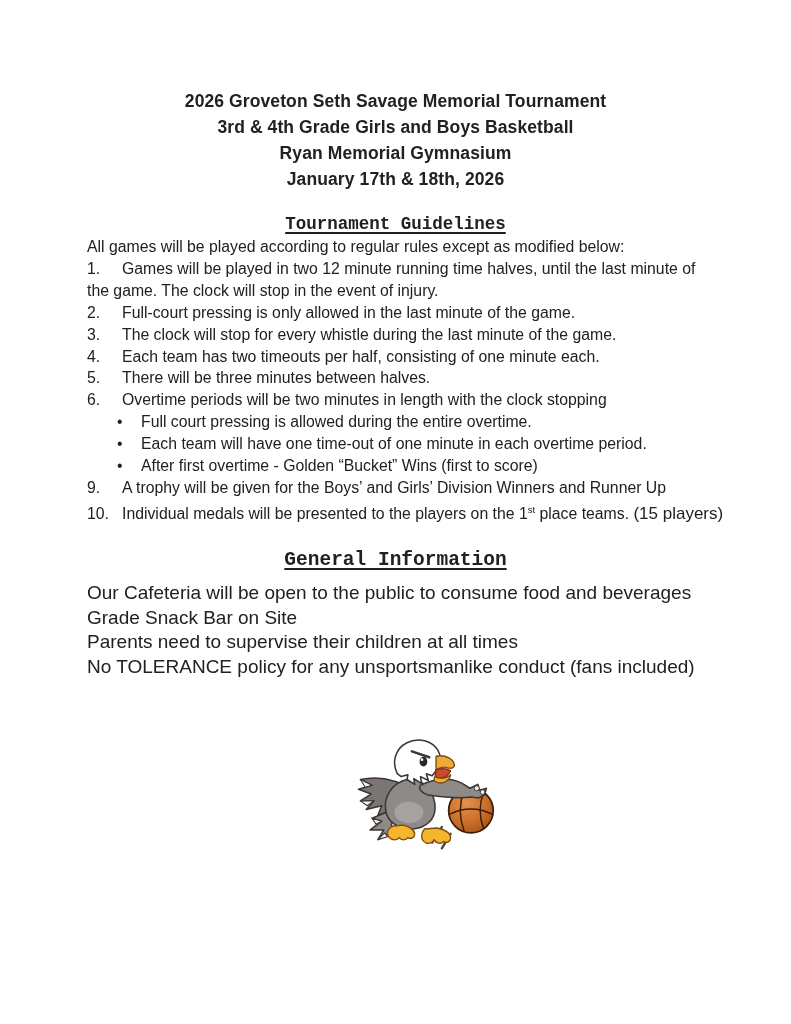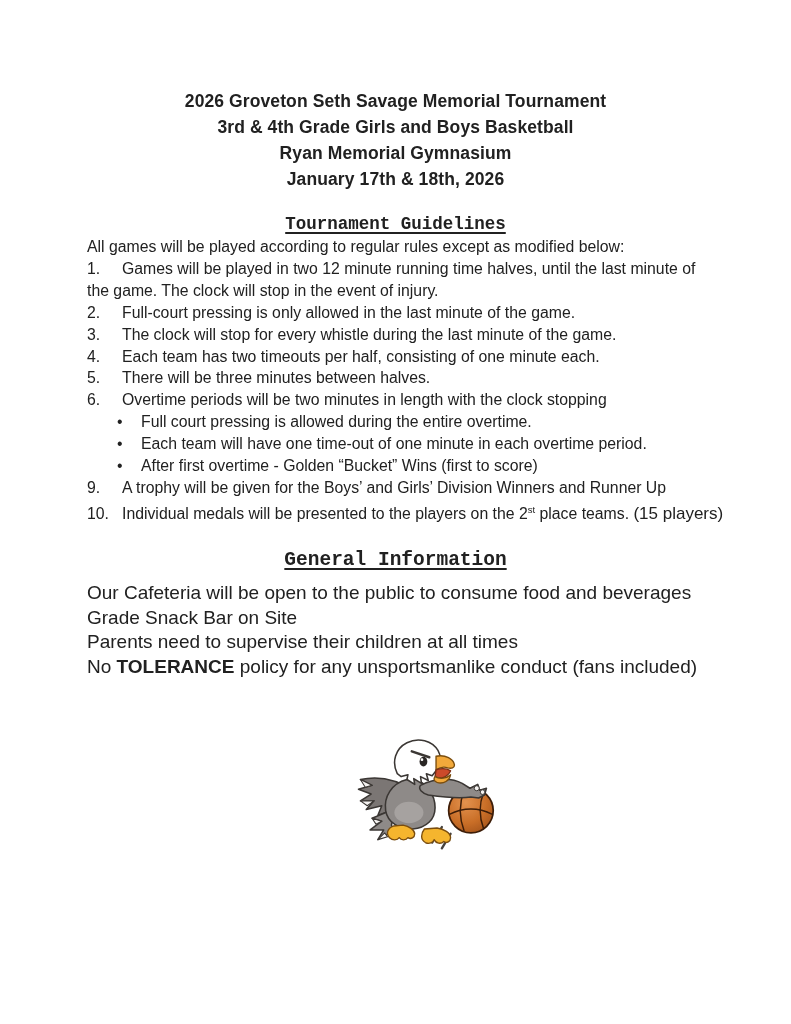--- a/index.html
+++ b/index.html
@@ -58,21 +58,21 @@
   
   .general-lines { margin-top: 8px; padding-left: 87px; padding-right: 20px; }
   .general-lines .line {
     font-size: 19px;
     line-height: 24.6px;
     white-space: nowrap;
   }
   
   .line .sup   { font-size: 9.5px; vertical-align: super; }
   .line .small { font-size: 17px; }
-  .line .bold  { font-weight: bold; }
+  .line .bold  { font-weight: normal; }
   
   .mascot-row {
     margin-top: 54px;
     display: flex;
     justify-content: center;
   }
   .mascot-row svg { transform: translateX(26px); display: block; }
 </style>
 </head>
 <body>
@@ -94,21 +94,21 @@
       <div class="line continuation"><span>the game. The clock will stop in the event of injury.</span></div>
       <div class="line numbered"><span class="marker">2.</span><span>Full-court pressing is only allowed in the last minute of the game.</span></div>
       <div class="line numbered"><span class="marker">3.</span><span>The clock will stop for every whistle during the last minute of the game.</span></div>
       <div class="line numbered"><span class="marker">4.</span><span>Each team has two timeouts per half, consisting of one minute each.</span></div>
       <div class="line numbered"><span class="marker">5.</span><span>There will be three minutes between halves.</span></div>
       <div class="line numbered"><span class="marker">6.</span><span>Overtime periods will be two minutes in length with the clock stopping</span></div>
       <div class="line bullet"><span class="marker">•</span><span>Full court pressing is allowed during the entire overtime.</span></div>
       <div class="line bullet"><span class="marker">•</span><span>Each team will have one time-out of one minute in each overtime period.</span></div>
       <div class="line bullet"><span class="marker">•</span><span>After first overtime - Golden “Bucket” Wins (first to score)</span></div>
       <div class="line numbered"><span class="marker">9.</span><span>A trophy will be given for the Boys’ and Girls’ Division Winners and Runner Up</span></div>
-      <div class="line numbered"><span class="marker">10.</span><span>Individual medals will be presented to the players on the 2</span><span class="sup">st</span><span> place teams. </span><span class="small">(15 players)</span></div>
+      <div class="line numbered"><span class="marker">10.</span><span>Individual medals will be presented to the players on the 1</span><span class="sup">st</span><span> place teams. </span><span class="small">(15 players)</span></div>
     </div>
 
   <h2 class="section-heading heading-general">General Information</h2>
 
   <div class="general-lines">
       <div class="line plain"><span>Our Cafeteria will be open to the public to consume food and beverages</span></div>
       <div class="line plain"><span>Grade Snack Bar on Site</span></div>
       <div class="line plain"><span>Parents need to supervise their children at all times</span></div>
       <div class="line plain"><span>No </span><span class="bold">TOLERANCE</span><span> policy for any unsportsmanlike conduct (fans included)</span></div>
     </div>

